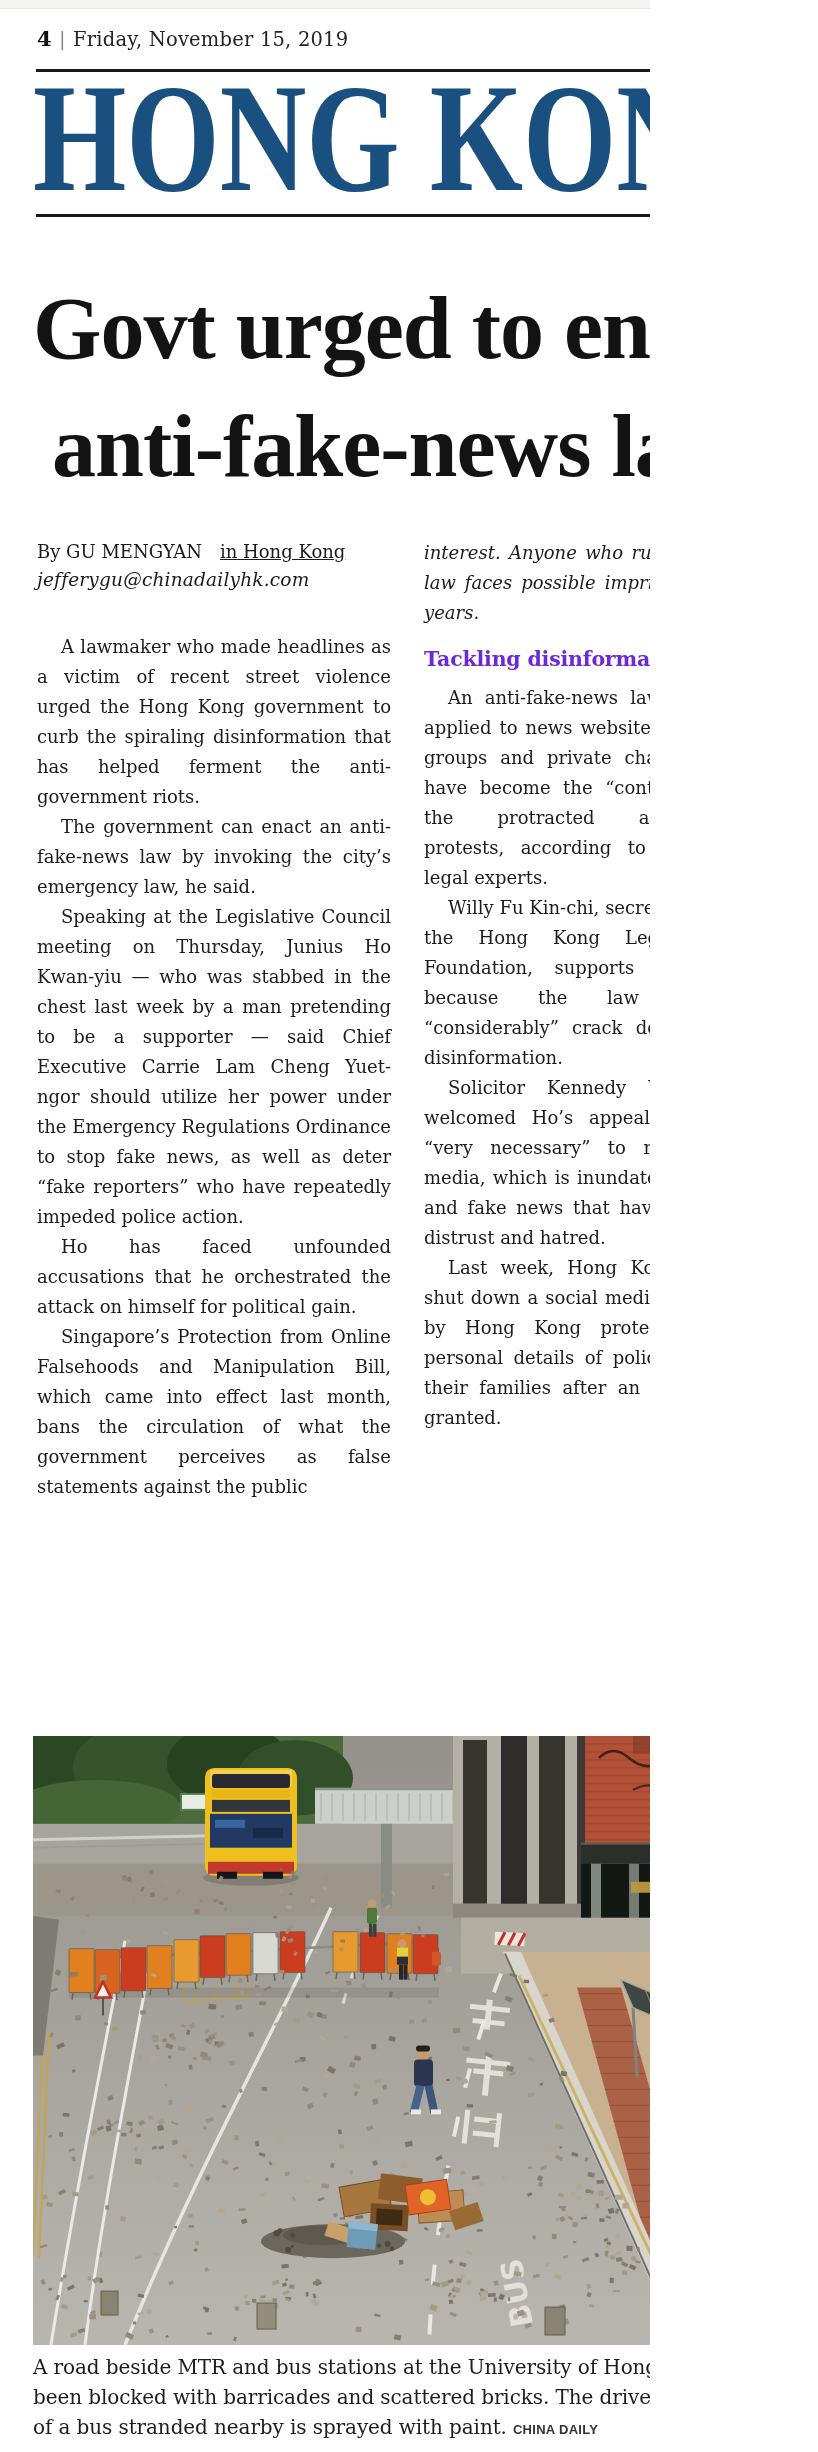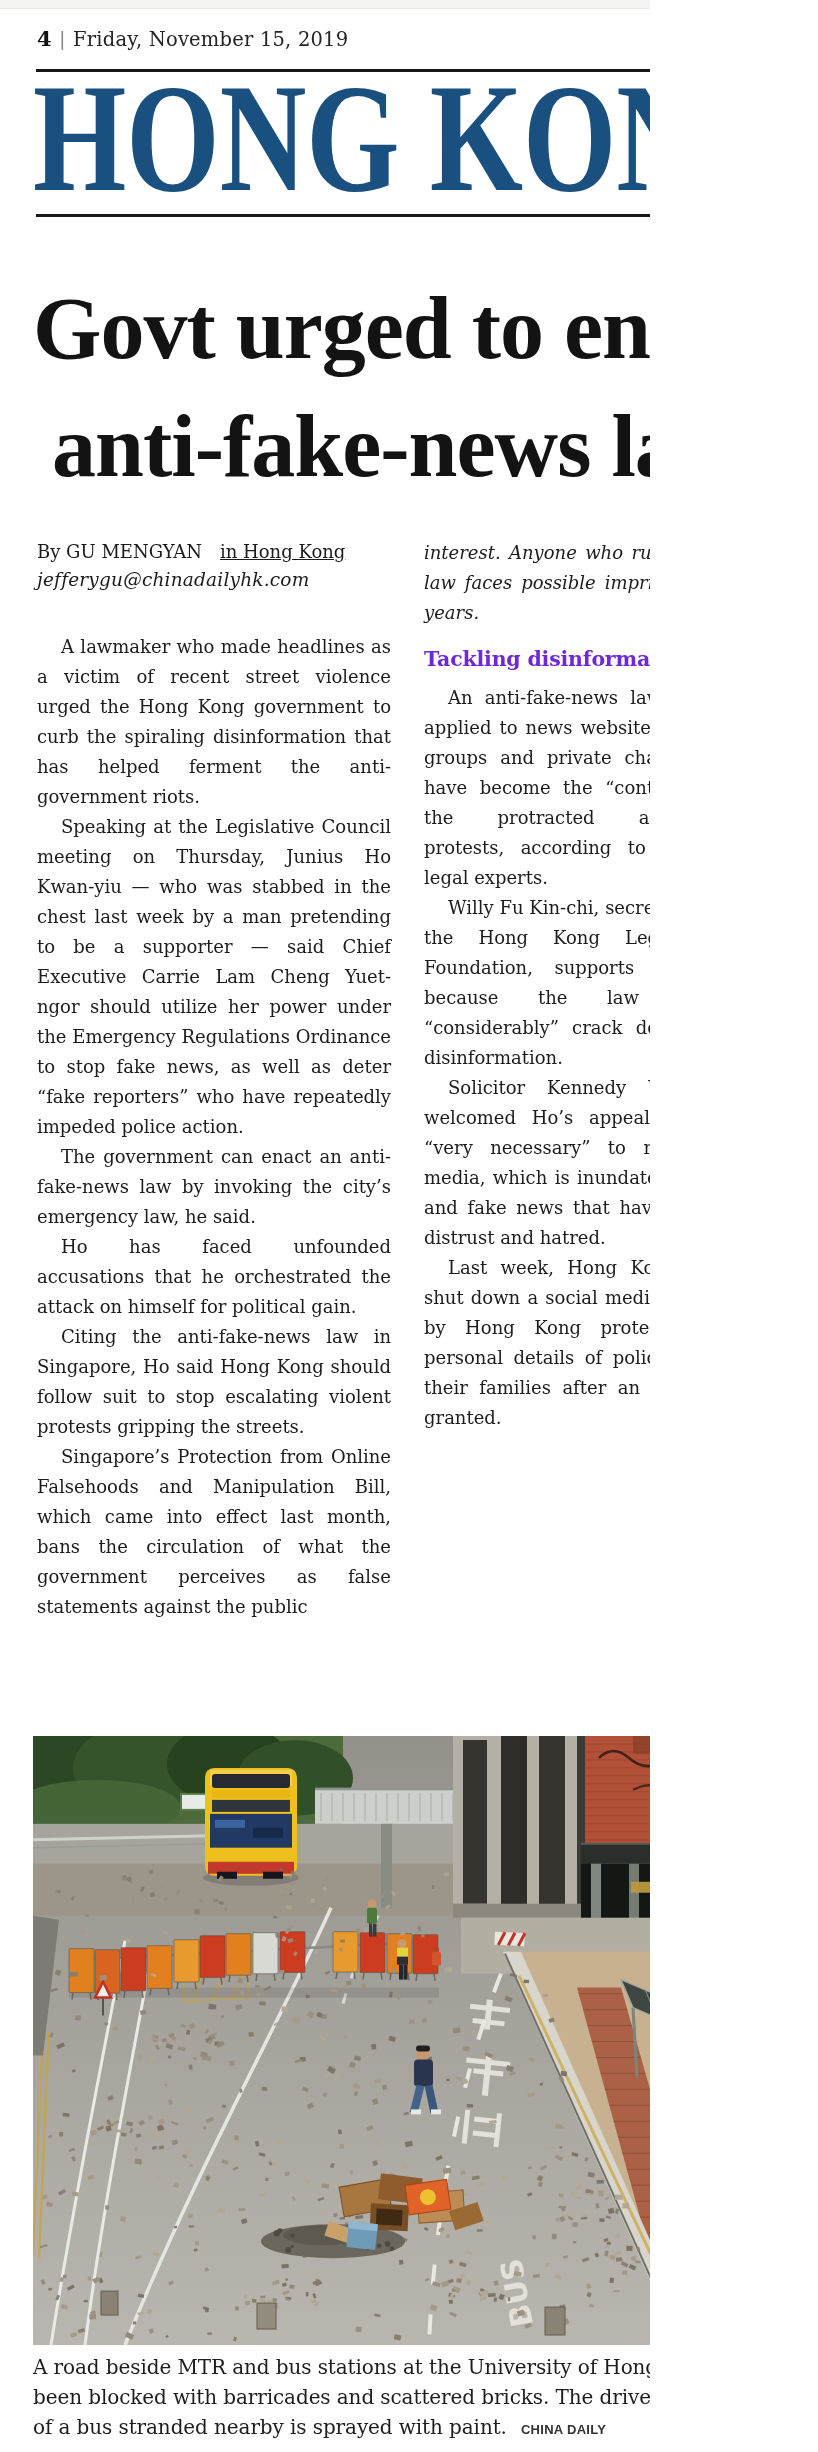--- a/index.html
+++ b/index.html
@@ -23,21 +23,21 @@
   .byline .email{display:block;font-style:italic;font-size:18.5px;margin-top:7px;letter-spacing:.2px;}
   .col{position:absolute;text-align:justify;font-size:18px;line-height:30px;color:#1c1c1c;}
   .col p{margin:0;text-indent:24px;}
   .col p.no-indent{text-indent:0;font-style:italic;}
   .col-left{left:37px;top:632px;width:354px;}
   .col-right{left:424px;top:538px;width:366px;}
   .subhead{font-family:"DejaVu Serif",serif;font-weight:bold;font-size:20.5px;margin:16px 0 9px 0;
         text-align:left;text-indent:0;letter-spacing:-.2px;color:#6d28d9;}
   .photo{position:absolute;left:33px;top:1736px;width:745px;height:609px;}
   .caption{position:absolute;left:33px;top:2352px;width:752px;font-size:20px;line-height:30px;color:#1d1d1d;letter-spacing:-.1px;}
-  .credit{font-family:"Liberation Sans",sans-serif;font-size:13px;font-weight:bold;color:#333;letter-spacing:.3px;margin-left:14px;}
+  .credit{font-family:"Liberation Sans",sans-serif;font-size:13px;font-weight:bold;color:#333;letter-spacing:.3px;margin-left:6px;}
 </style>
 </head>
 <body>
 
 <div id="page">
   <div class="top-edge"></div>
 
   <div class="masthead">
     <span class="pnum">4</span><span class="sep">|</span><span>Friday, November 15, 2019</span>
   </div>
@@ -52,24 +52,23 @@
     <div>anti-fake-news law</div>
   </div>
 
   <div class="byline">
     <span class="author">By GU MENGYAN</span><span class="loc">in Hong Kong</span>
     <span class="email">jefferygu@chinadailyhk.com</span>
   </div>
 
   <div class="col col-left">
     <p>A lawmaker who made headlines as a victim of recent street violence urged the Hong Kong government to curb the spiraling disinformation that has helped ferment the anti-government riots.</p>
+    <p>The government can enact an anti-fake-news law by invoking the city’s emergency law, he said.</p>
     <p>Speaking at the Legislative Council meeting on Thursday, Junius Ho Kwan-yiu — who was stabbed in the chest last week by a man pretending to be a supporter — said Chief Executive Carrie Lam Cheng Yuet-ngor should utilize her power under the Emergency Regulations Ordinance to stop fake news, as well as deter “fake reporters” who have repeatedly impeded police action.</p>
-    <p>The government can enact an anti-fake-news law by invoking the city’s emergency law, he said.</p>
     <p>Ho has faced unfounded accusations that he orchestrated the attack on himself for political gain.</p>
-    <p>Citing the anti-fake-news law in Singapore, Ho said Hong Kong should follow suit to stop escalating violent protests gripping the streets.</p>
     <p>Singapore’s Protection from Online Falsehoods and Manipulation Bill, which came into effect last month, bans the circulation of what the government perceives as false statements against the public</p>
   </div>
 
   <div class="col col-right">
     <p class="no-indent">interest. Anyone who runs afoul of the law faces possible imprisonment of 10 years.</p>
     <h3 class="subhead">Tackling disinformation</h3>
     <p>An anti-fake-news law will also be applied to news websites, social media groups and private chat groups that have become the “control center” of the protracted anti-government protests, according to Hong Kong’s legal experts.</p>
     <p>Willy Fu Kin-chi, secretary-general of the Hong Kong Legal Exchange Foundation, supports this proposal because the law will help “considerably” crack down on online disinformation.</p>
     <p>Solicitor Kennedy Wong Ying-ho welcomed Ho’s appeal, saying it is “very necessary” to regulate social media, which is inundated with rumors and fake news that have been fueling distrust and hatred.</p>
     <p>Last week, Hong Kong authorities shut down a social media channel used by Hong Kong protesters to post personal details of police officers and their families after an injunction was granted.</p>

